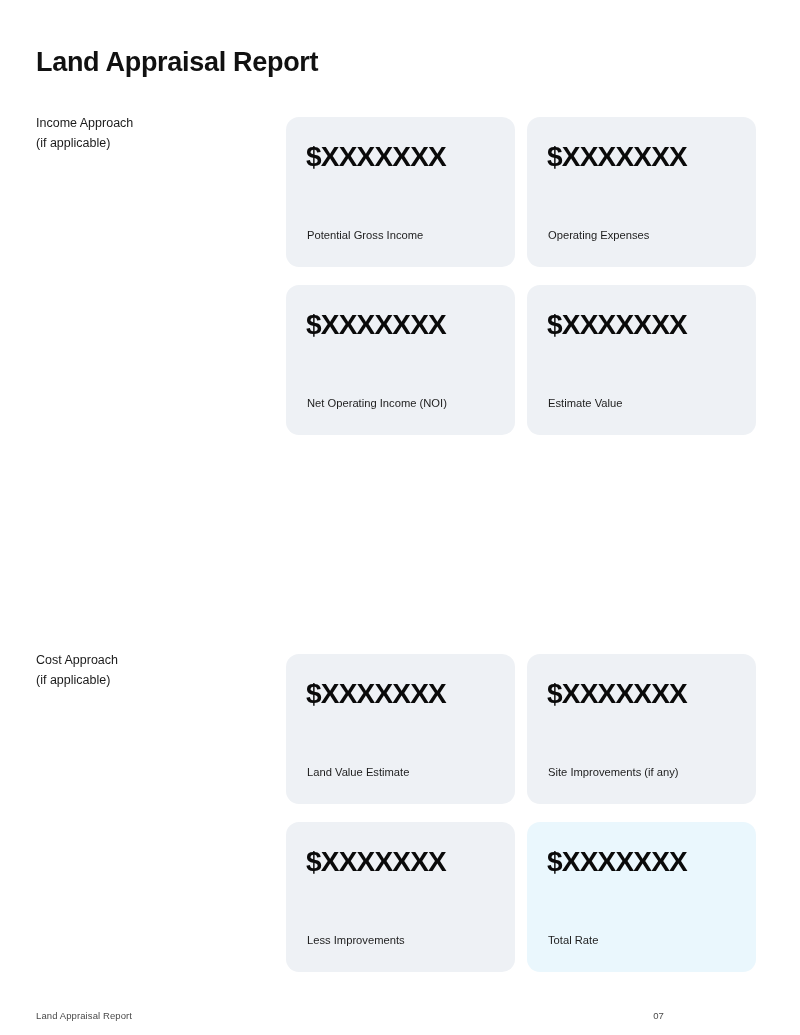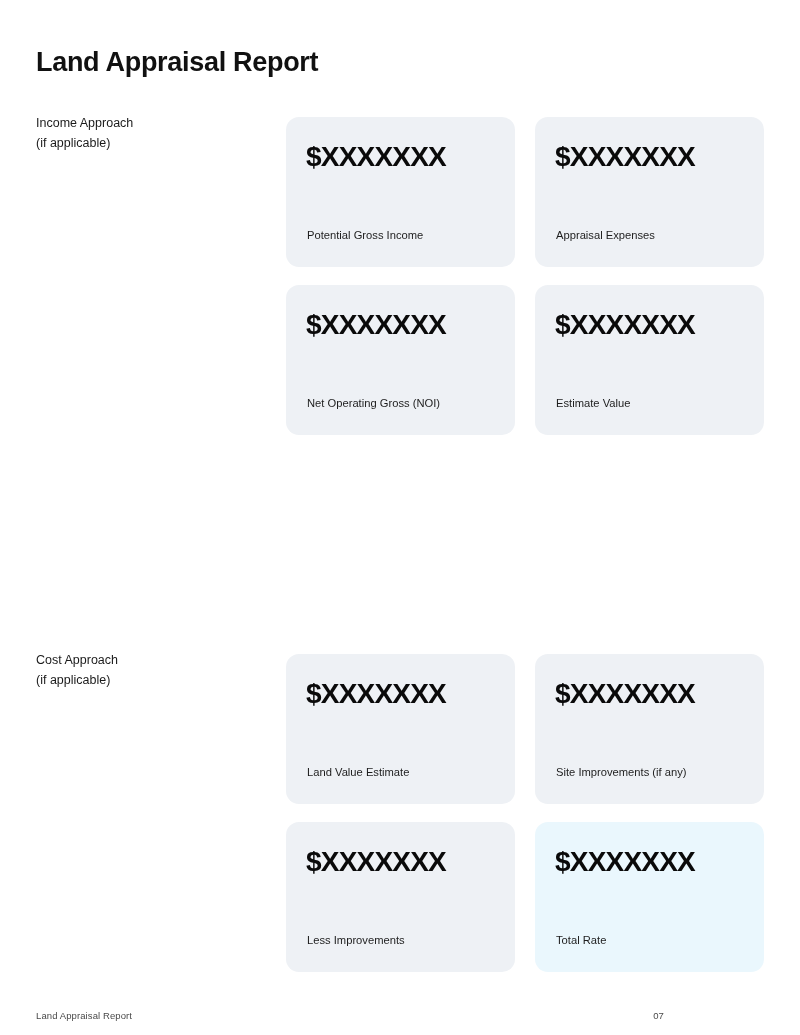--- a/index.html
+++ b/index.html
@@ -56,21 +56,21 @@
     white-space: pre-line;
   }
 
   .cards {
     position: absolute;
     left: 286px;
     top: 4px;
     width: 478px;
     display: flex;
     flex-wrap: wrap;
-    gap: 18px 20px;
+    gap: 18px 12px;
   }
 
   .card {
     box-sizing: border-box;
     width: 229px;
     height: 150px;
     border-radius: 13px;
     background: #eef1f5;
     position: relative;
     padding: 22px 20px 18px 20px;
@@ -130,26 +130,26 @@
 (if applicable)</div>
     <div class="cards">
 
       <div class="card">
         <div class="card-value">$XXXXXXX</div>
         <div class="card-label">Potential Gross Income</div>
       </div>
 
       <div class="card">
         <div class="card-value">$XXXXXXX</div>
-        <div class="card-label">Appraisal Expenses</div>
+        <div class="card-label">Operating Expenses</div>
       </div>
 
       <div class="card">
         <div class="card-value">$XXXXXXX</div>
-        <div class="card-label">Net Operating Gross (NOI)</div>
+        <div class="card-label">Net Operating Income (NOI)</div>
       </div>
 
       <div class="card">
         <div class="card-value">$XXXXXXX</div>
         <div class="card-label">Estimate Value</div>
       </div>
 
 
     </div>
   </div>

